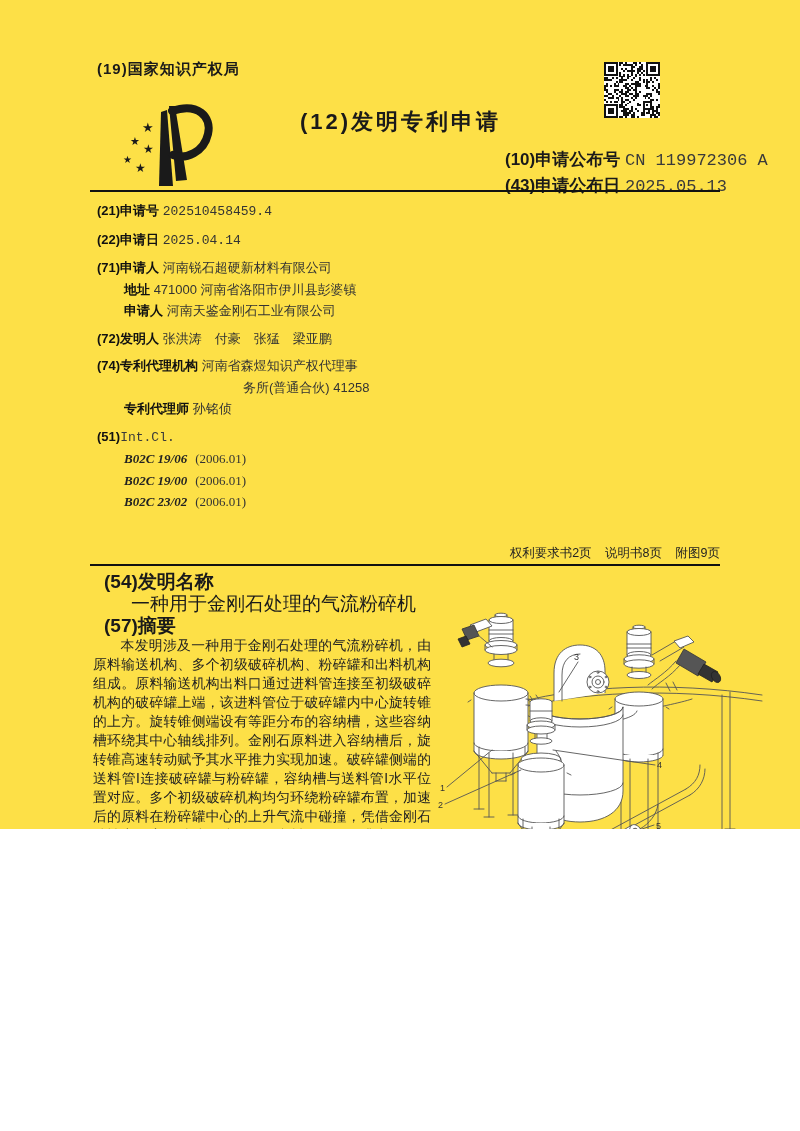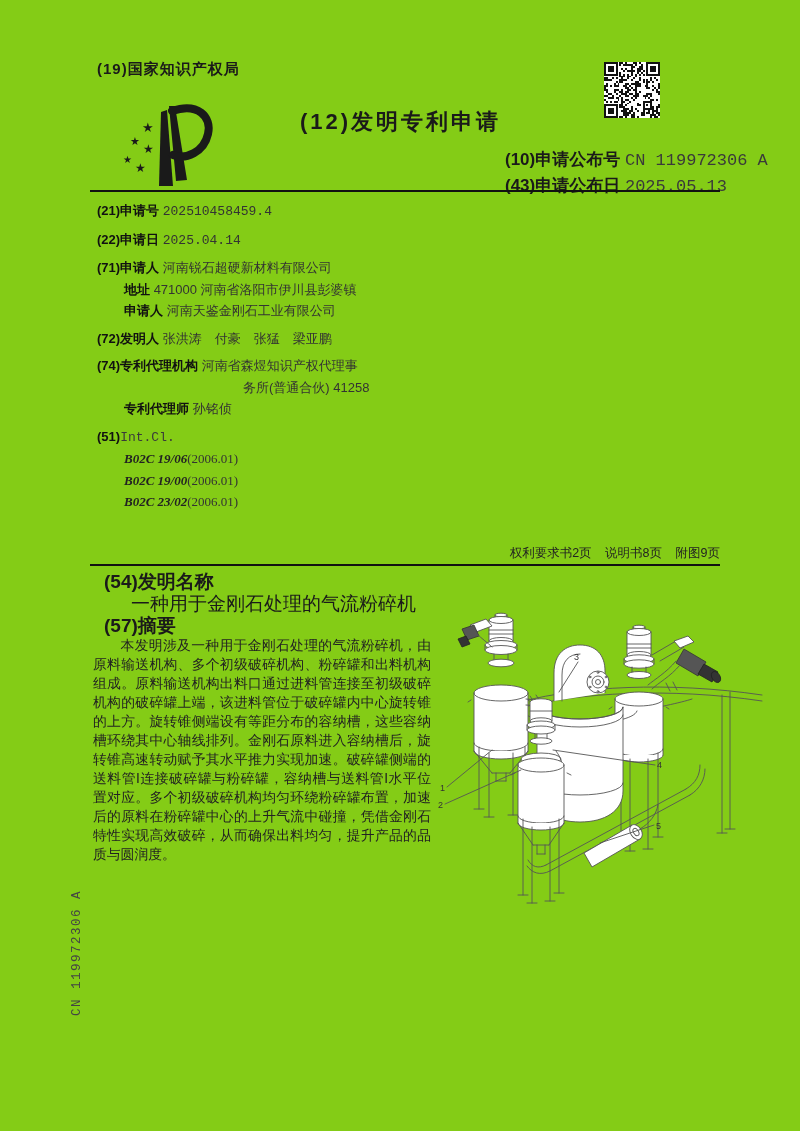--- a/index.html
+++ b/index.html
@@ -1,36 +1,36 @@
 <!DOCTYPE html>
 <html><head>
 <meta charset="utf-8">
 <style>
   html,body{margin:0;padding:0;background:#fff;}
-  .page{position:relative;width:800px;height:1131px;background:#84cc16;overflow:hidden;
+  .page{position:relative;width:800px;height:829px;background:#fde047;overflow:hidden;
         font-family:"Liberation Sans",sans-serif;color:#1a1a1a;}
   .abs{position:absolute;}
   .office{left:97px;top:60px;font-size:15px;font-weight:bold;letter-spacing:1px;}
   .doc-type{left:300px;top:107px;font-size:22px;font-weight:bold;letter-spacing:3px;}
   .pub-block{left:505px;top:147px;font-size:17px;line-height:25px;white-space:nowrap;}
   .pub-block b{font-weight:bold;}
   .mono{font-family:"Liberation Mono",monospace;color:#3a3a3a;}
   .rule{background:#111;height:2px;width:630px;left:90px;}
   .rule1{top:190px;}
   .rule2{top:564px;}
   .biblio{left:97px;top:200px;width:348px;font-size:13px;line-height:21.5px;}
   .biblio .entry{margin-bottom:6px;}
   .biblio b{font-weight:bold;color:#111;}
   .biblio .val{color:#333;}
   .ind1{padding-left:27px;}
   .ind2{padding-left:55px;}
   .ind3{padding-left:146px;}
   .cls{font-family:"Liberation Serif",serif;}
   .cls .code{font-style:italic;font-weight:600;color:#222;margin-top:42px;}
-  .cls .ver{color:#333;}
+  .cls .ver{color:#333;margin-left:8px;}
   .pages-info{left:90px;top:545px;width:630px;text-align:right;font-size:12.5px;color:#222;}
   .pages-info span{margin-left:10px;}
   .sec54{left:104px;top:571px;font-size:19px;line-height:22px;}
   .sec54 b{font-weight:bold;}
   .abstract{left:93px;top:636px;width:338px;font-size:13.8px;line-height:19px;
             text-align:justify;color:#222;}
   .abstract p{margin:0;text-indent:2em;}
   .figure-wrap{left:428px;top:603px;width:348px;height:322px;}
   .side-code{left:70px;top:1016px;transform:rotate(-90deg);transform-origin:0 0;
              white-space:nowrap;font-family:"Liberation Mono",monospace;

